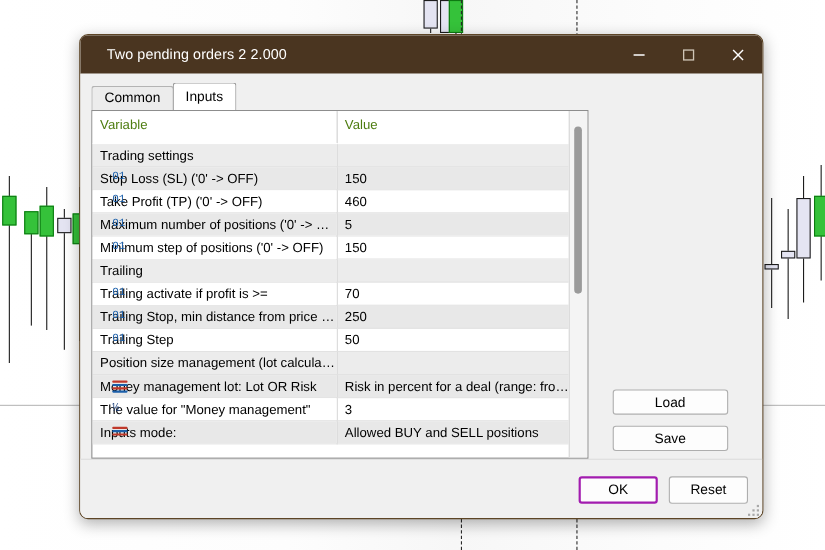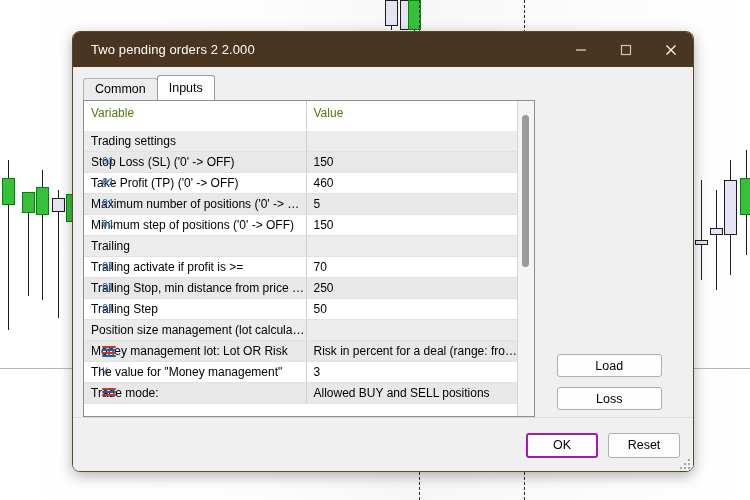--- a/index.html
+++ b/index.html
@@ -76,21 +76,21 @@
     height: 35px;
     background: #4a3520;
     display: flex;
     align-items: center;
     flex: 0 0 auto;
     position: relative;
   }
   #title-text {
     color: #ffffff;
     font-size: 13px;
-    padding-left: 18px;
+    padding-left: 24px;
     letter-spacing: 0.1px;
     white-space: nowrap;
   }
   #win-controls {
     position: absolute;
     right: 0; top: 0;
     height: 35px;
     display: flex;
   }
   .wbtn {
@@ -466,34 +466,34 @@
                   </tr>
                   <tr class="plain">
                     <td class="var"><span class="ticon dbl">½</span><span>The value for "Money management"</span></td>
                     <td class="val">3</td>
                   </tr>
                   <tr class="shaded">
                     <td class="var"><span class="ticon enum">
                         <i></i>
                         <i class="b"></i>
                         <i></i>
-                      </span><span>Trade mode:</span></td>
+                      </span><span>Inputs mode:</span></td>
                     <td class="val">Allowed BUY and SELL positions</td>
                   </tr>
                 </tbody>
             </table>
           </div>
           <div id="vscroll">
             <div id="vthumb"></div>
           </div>
         </div>
 
         <div id="side-buttons">
             <div class="btn side-btn">Load</div>
-            <div class="btn side-btn">Loss</div>
+            <div class="btn side-btn">Save</div>
           </div>
 
       </div>
 
       <div id="bottom-bar">
         <div id="footer-buttons" style="display:flex; gap:10px;">
             <div class="btn foot-btn primary">OK</div>
             <div class="btn foot-btn">Reset</div>
           </div>
         <div id="resize-grip">

